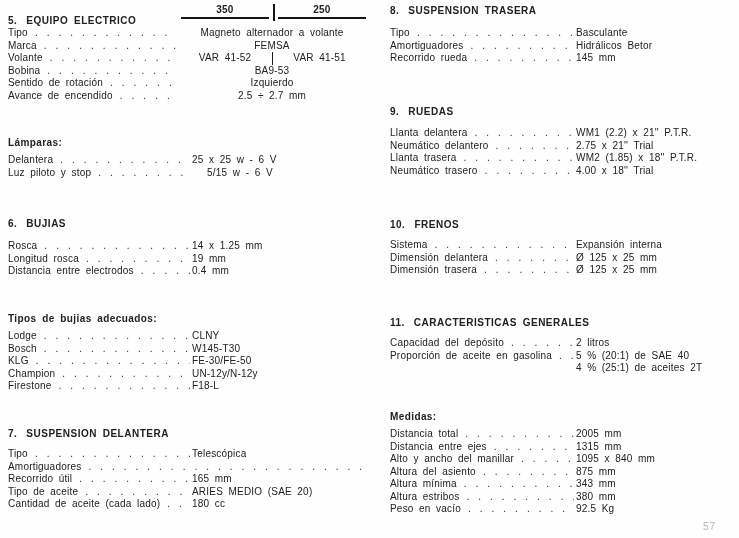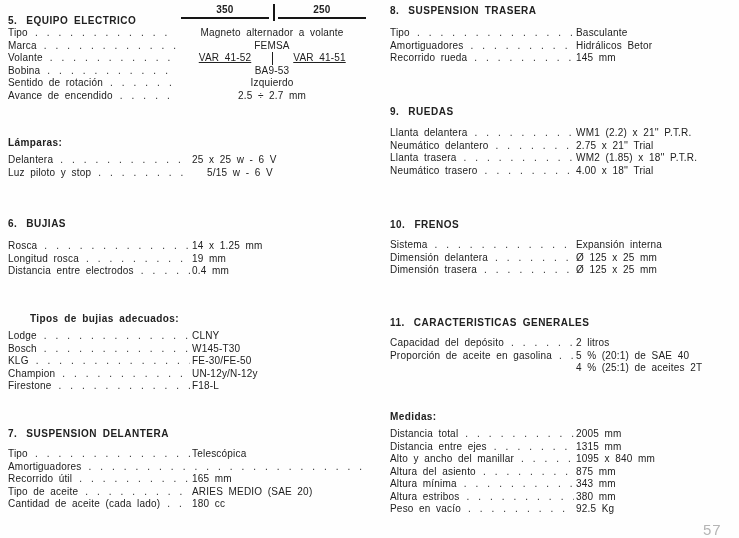--- a/index.html
+++ b/index.html
@@ -29,35 +29,35 @@
     padding-left:7px;
     margin-right:2px;
     letter-spacing:9px;
     color:#2b2b2b;
   }
   .leader.blank { visibility:hidden; }
   .val { flex:0 0 auto; width:174px; }
   .val.indent { padding-left:15px; }
   .colr .val { width:157px; }
   .val-center { flex:0 0 auto; width:188px; text-align:center; }
-  .val-split { flex:0 0 auto; width:188px; display:flex; align-items:center;text-decoration:underline; }
+  .val-split { flex:0 0 auto; width:188px; display:flex; align-items:center; }
   .val-split .half { flex:0 0 50%; text-align:center; }
   .val-split .half.h2 { border-left:1.5px solid #1c1c1c; }
 
   .models { position:absolute; left:181px; top:4px; width:185px; display:flex; font-weight:bold; }
   .mcell {
     flex:0 0 88px;
     text-align:center;
     padding-bottom:2px;
     border-bottom:2.5px solid #161616;
   }
   .mgap { flex:0 0 9px; position:relative; }
   .mdiv { position:absolute; left:4px; top:0; width:1.5px; height:17px; background:#161616; }
 
-  .page-number { position:absolute; left:703px; top:521px; font-size:15px; color:#b5b5b5; letter-spacing:1px; }
+  .page-number { position:absolute; left:703px; top:521px; font-size:10px; color:#b5b5b5; letter-spacing:1px; }
 </style>
 </head>
 <body>
 
 <div class="page">
 
   <div class="sec heading" style="left:8px; top:5px;margin-top:10px;">
     <span class="num">5.</span><span class="ttl">EQUIPO ELECTRICO</span>
   </div>
 
@@ -133,21 +133,21 @@
       <span class="leader">................................................</span>
       <span class="val">19 mm</span>
     </div>
     <div class="row">
       <span class="lbl">Distancia entre electrodos</span>
       <span class="leader">................................................</span>
       <span class="val">0.4 mm</span>
     </div>
   </div>
 
-  <div class="sec subheading" style="left:8px; top:313px;margin-left:22px;">Tipos de bujias adecuados:</div>
+  <div class="sec subheading" style="left:8px; top:313px;">Tipos de bujias adecuados:</div>
   <div class="sec rows" style="left:8px; top:330px; width:358px;">
     <div class="row">
       <span class="lbl">Lodge</span>
       <span class="leader">................................................</span>
       <span class="val">CLNY</span>
     </div>
     <div class="row">
       <span class="lbl">Bosch</span>
       <span class="leader">................................................</span>
       <span class="val">W145-T30</span>

